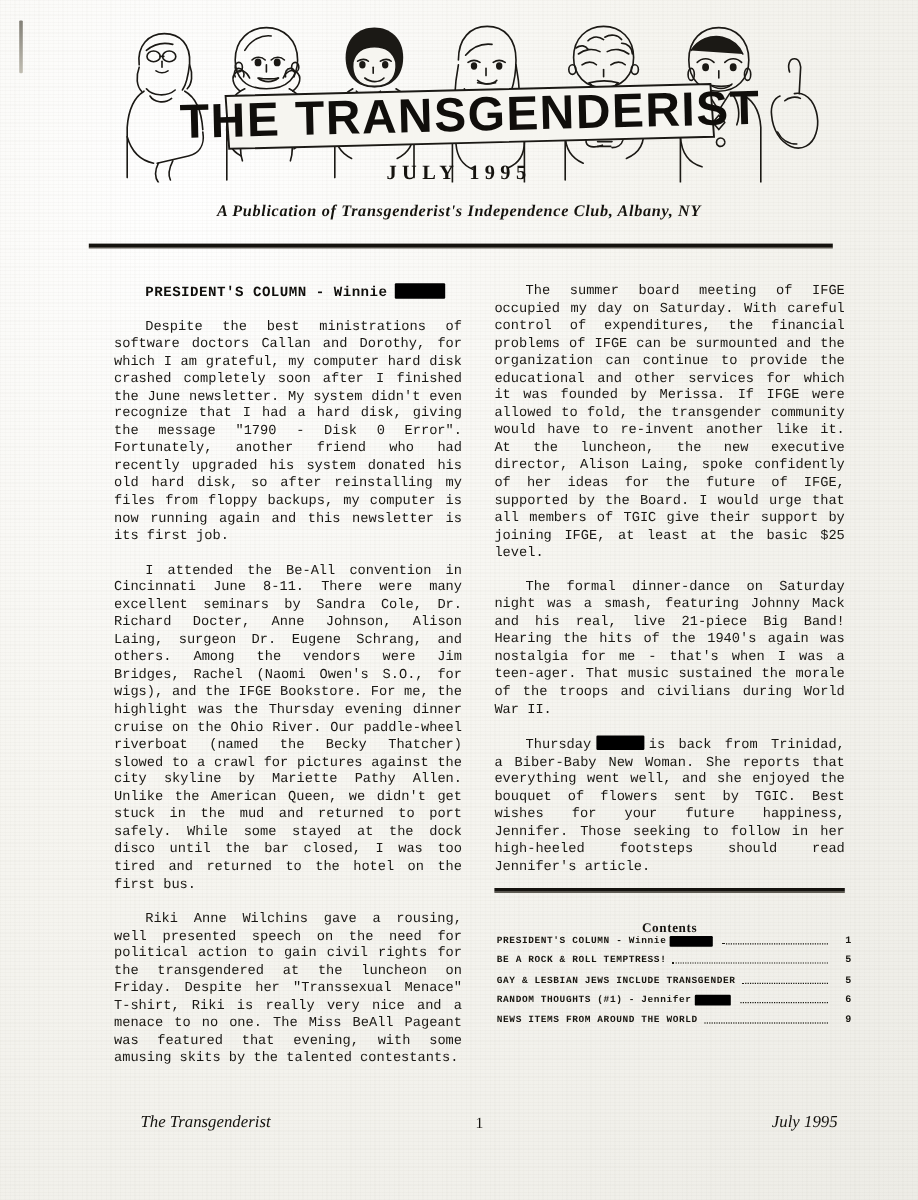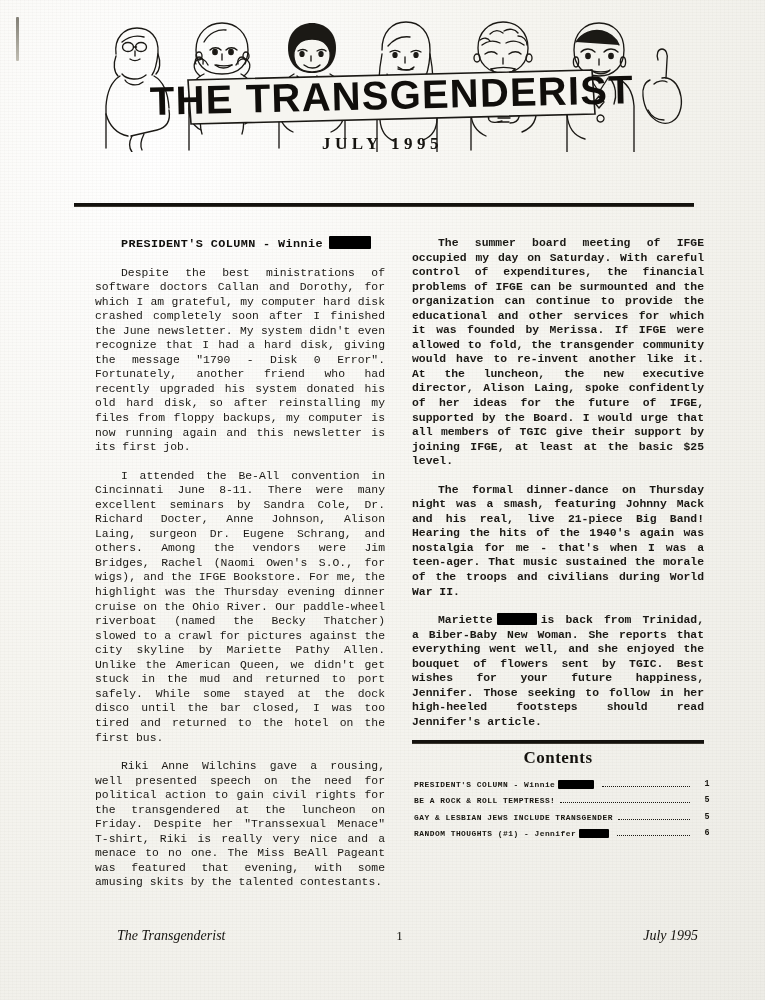--- a/index.html
+++ b/index.html
@@ -59,21 +59,21 @@
   .col{
     position:absolute;top:236px;
     font-family:"Liberation Mono","DejaVu Sans Mono",monospace;
     font-size:11.4px;
     line-height:14.55px;
     color:#1a1814;
     text-align:justify;
     text-justify:inter-word;
   }
   .col-left{left:95px;width:290px;}
-  .col-right{left:412px;width:292px;font-weight:bold;}
+  .col-right{left:412px;width:292px;}
 
   .col p{margin:0 0 14px 0;text-indent:26px;}
 
   .colhead{
     font-family:"Liberation Mono","DejaVu Sans Mono",monospace;
     font-size:11.8px;font-weight:bold;letter-spacing:.4px;
     color:#100f0c;margin:0 0 14px 0;text-indent:0;
     white-space:nowrap;
   }
   .redact{
@@ -85,24 +85,24 @@
   .r-head{width:42px;height:13px;margin-left:6px;}
   .r-jen{width:40px;height:12px;margin:0 4px;}
 
   
   .rule-contents{
     position:absolute;left:412px;top:740px;width:292px;height:0;
     border-top:3px solid #14120e;
     border-bottom:1px solid #3b372f;
   }
   .contents-title{
-    position:absolute;left:412px;top:748px;width:292px;
+    position:absolute;left:412px;top:768px;width:292px;
     text-align:center;
     font-family:"Liberation Serif",serif;
-    font-weight:bold;font-size:17px;letter-spacing:.5px;
+    font-weight:bold;font-size:11px;letter-spacing:.5px;
     color:#14120e;
   }
   .contents-list{
     position:absolute;left:414px;top:772px;width:296px;
     font-family:"Liberation Mono","DejaVu Sans Mono",monospace;
     font-size:7.9px;
     font-weight:bold;
     letter-spacing:.5px;
     color:#17150f;
   }
@@ -269,35 +269,36 @@
       </g>
 
       <g>
         <path d="M96 66 L500 56 L503 100 L99 110 Z" fill="#f6f5f0" stroke="#1b1915" stroke-width="1.6"></path>
         <text x="300" y="95" text-anchor="middle" font-family="Liberation Sans, sans-serif" font-size="40" font-weight="bold" letter-spacing="1.2" fill="#100e0b" transform="rotate(-1.4 300 88)">THE TRANSGENDERIST</text>
       </g>
     </svg>
   </div>
 
   <div class="issue-date">JULY 1995</div>
+  <div class="tagline">A Publication of Transgenderist's Independence Club, Albany, NY</div>
   <div class="rule-top"></div>
 
   <div class="col col-left">
     <p class="colhead">
       <span>PRESIDENT'S COLUMN - Winnie</span><span class="redact r-head"></span>
     </p>
     <p>Despite the best ministrations of software doctors Callan and Dorothy, for which I am grateful, my computer hard disk crashed completely soon after I finished the June newsletter. My system didn't even recognize that I had a hard disk, giving the message "1790 - Disk 0 Error". Fortunately, another friend who had recently upgraded his system donated his old hard disk, so after reinstalling my files from floppy backups, my computer is now running again and this newsletter is its first job.</p>
     <p>I attended the Be-All convention in Cincinnati June 8-11. There were many excellent seminars by Sandra Cole, Dr. Richard Docter, Anne Johnson, Alison Laing, surgeon Dr. Eugene Schrang, and others. Among the vendors were Jim Bridges, Rachel (Naomi Owen's S.O., for wigs), and the IFGE Bookstore. For me, the highlight was the Thursday evening dinner cruise on the Ohio River. Our paddle-wheel riverboat (named the Becky Thatcher) slowed to a crawl for pictures against the city skyline by Mariette Pathy Allen. Unlike the American Queen, we didn't get stuck in the mud and returned to port safely. While some stayed at the dock disco until the bar closed, I was too tired and returned to the hotel on the first bus.</p>
     <p>Riki Anne Wilchins gave a rousing, well presented speech on the need for political action to gain civil rights for the transgendered at the luncheon on Friday. Despite her "Transsexual Menace" T-shirt, Riki is really very nice and a menace to no one. The Miss BeAll Pageant was featured that evening, with some amusing skits by the talented contestants.</p>
   </div>
 
   <div class="col col-right">
     <p>The summer board meeting of IFGE occupied my day on Saturday. With careful control of expenditures, the financial problems of IFGE can be surmounted and the organization can continue to provide the educational and other services for which it was founded by Merissa. If IFGE were allowed to fold, the transgender community would have to re-invent another like it. At the luncheon, the new executive director, Alison Laing, spoke confidently of her ideas for the future of IFGE, supported by the Board. I would urge that all members of TGIC give their support by joining IFGE, at least at the basic $25 level.</p>
-    <p>The formal dinner-dance on Thursday night was a smash, featuring Johnny Mack and his real, live 21-piece Big Band! Hearing the hits of the 1940's again was nostalgia for me - that's when I was a teen-ager. That music sustained the morale of the troops and civilians during World War II.</p>
-    <p><span>Mariette</span><span class="redact r-jen"></span><span>is back from Trinidad, a Biber-Baby New Woman. She reports that everything went well, and she enjoyed the bouquet of flowers sent by TGIC. Best wishes for your future happiness, Jennifer. Those seeking to follow in her high-heeled footsteps should read Jennifer's article.</span></p>
+    <p>The formal dinner-dance on Saturday night was a smash, featuring Johnny Mack and his real, live 21-piece Big Band! Hearing the hits of the 1940's again was nostalgia for me - that's when I was a teen-ager. That music sustained the morale of the troops and civilians during World War II.</p>
+    <p><span>Thursday</span><span class="redact r-jen"></span><span>is back from Trinidad, a Biber-Baby New Woman. She reports that everything went well, and she enjoyed the bouquet of flowers sent by TGIC. Best wishes for your future happiness, Jennifer. Those seeking to follow in her high-heeled footsteps should read Jennifer's article.</span></p>
   </div>
 
   <div class="rule-contents"></div>
   <div class="contents-title">Contents</div>
   <div class="contents-list" id="contents-list">
       <div class="toc-row">
         <span class="toc-label">PRESIDENT'S COLUMN - Winnie</span>
         <span class="redact r-toc" style="width: 36px;"></span>
         <span class="toc-dots"></span>
         <span class="toc-page">1</span>
@@ -310,20 +311,25 @@
       <div class="toc-row">
         <span class="toc-label">GAY &amp; LESBIAN JEWS INCLUDE TRANSGENDER</span>
         <span class="toc-dots"></span>
         <span class="toc-page">5</span>
       </div>
       <div class="toc-row">
         <span class="toc-label">RANDOM THOUGHTS (#1) - Jennifer</span>
         <span class="redact r-toc" style="width: 30px;"></span>
         <span class="toc-dots"></span>
         <span class="toc-page">6</span>
+      </div>
+      <div class="toc-row">
+        <span class="toc-label">NEWS ITEMS FROM AROUND THE WORLD</span>
+        <span class="toc-dots"></span>
+        <span class="toc-page">9</span>
       </div>
     </div>
 
   <div class="footer">
     <span class="f-left">The Transgenderist</span>
     <span class="f-mid">1</span>
     <span class="f-right">July 1995</span>
   </div>
 </div>
 

